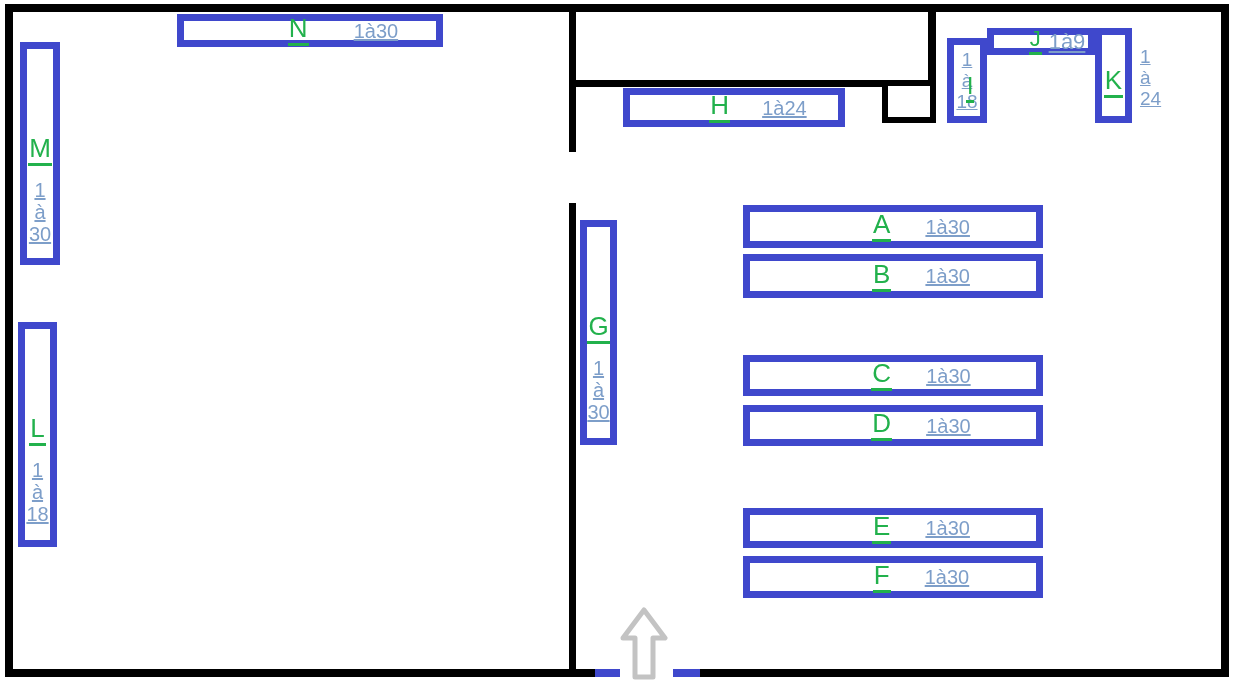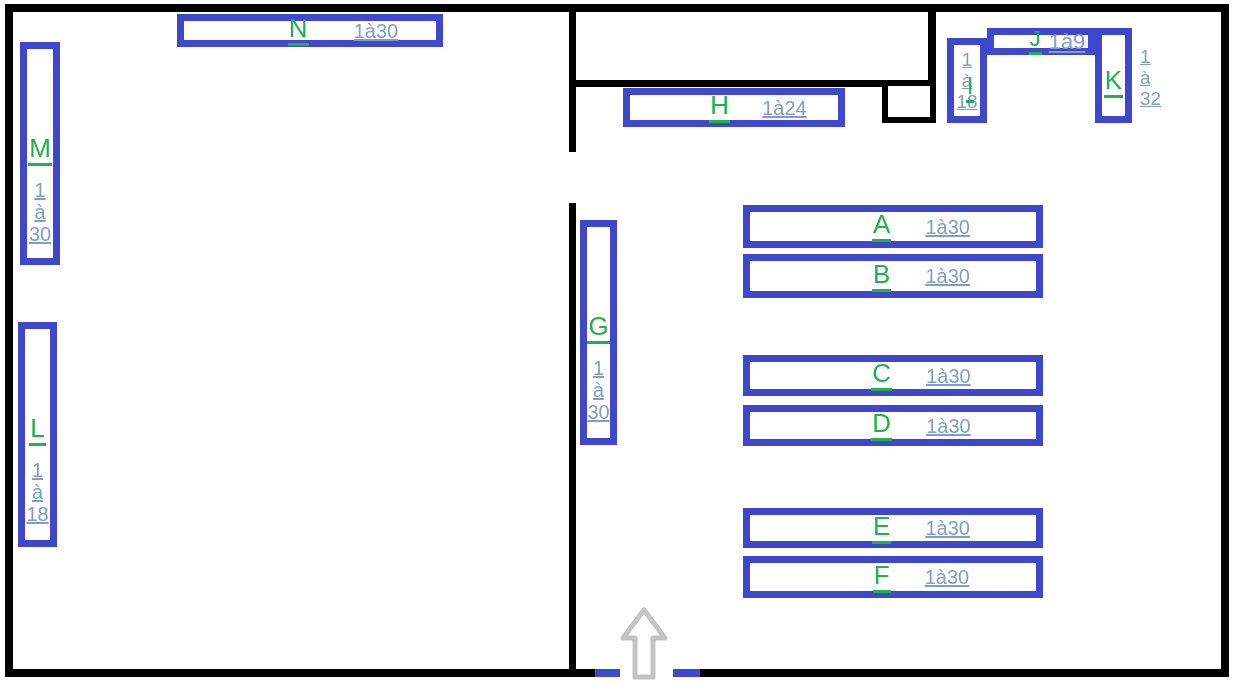--- a/index.html
+++ b/index.html
@@ -173,20 +173,20 @@
     <span class="range small">1à9</span>
   </div>
 
   <div class="shelf vshelf" style="left:1095px; top:28px; width:37px; height:95px; padding-top:32px;">
     <span class="letter">K</span>
   </div>
 
   <div class="range-col small outside" style="left:1140px; top:46px;">
     <span class="range">1</span>
     <span class="range">à</span>
-    <span class="range">32</span>
+    <span class="range">24</span>
   </div>
 
   <svg class="arrow" style="left:620px; top:606px;" width="48" height="74" viewBox="0 0 48 74">
     <polygon points="24,4 45,32 33,32 33,71 15,71 15,32 3,32" fill="#ffffff" stroke="#C3C3C3" stroke-width="5" stroke-linejoin="round"></polygon>
   </svg>
 
 </div>
 
 </body></html>

